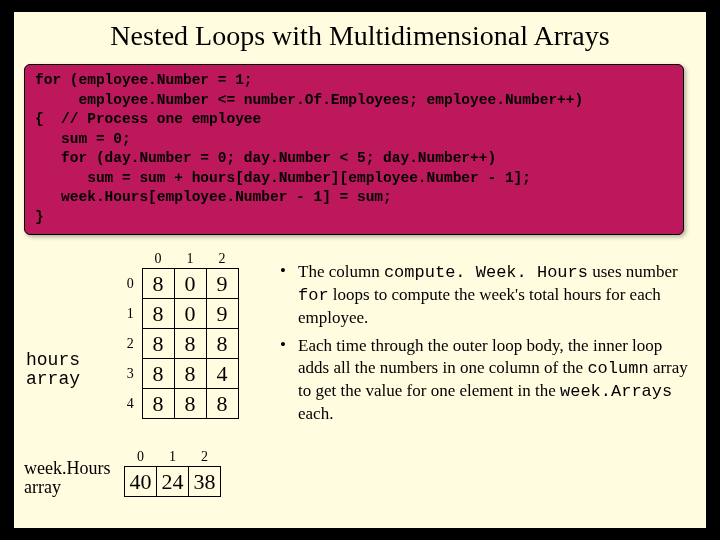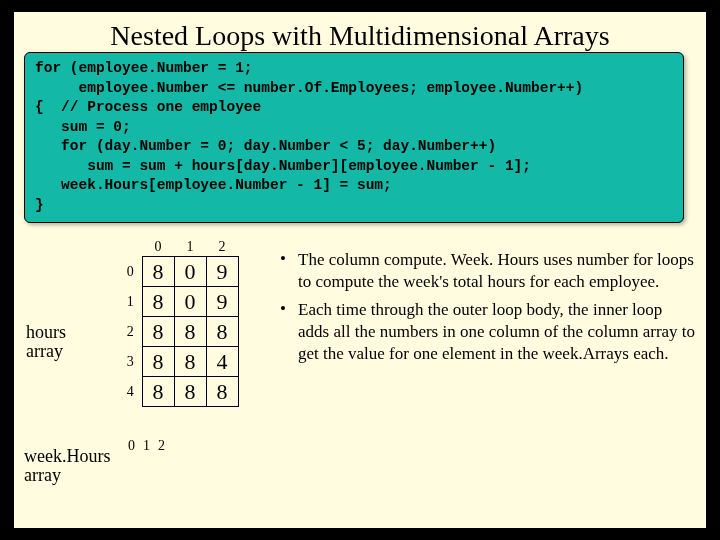--- a/index.html
+++ b/index.html
@@ -16,26 +16,26 @@
     top: 10px;
     left: 12px;
     width: 696px;
     height: 520px;
     background: #fffce0;
     border: 2px solid #000;
   }
   .title {
     text-align: center;
     font-size: 28px;
-    padding: 8px 0 0 0;
+    padding: 8px 0 12px 0;
     font-family: "Times New Roman", serif;
   }
   .codebox {
     margin: 0 22px 8px 10px;
-    background: #14b8a6;
+    background: #be185d;
     border: 1px solid #000;
     border-radius: 6px;
     box-shadow: 2px 2px 4px rgba(0,0,0,0.3);
     padding: 6px 10px 6px 10px;
     font-family: "Courier New", monospace;
     font-weight: bold;
     font-size: 14.5px;
     line-height: 1.35;
     white-space: pre;
   }
@@ -59,31 +59,31 @@
     margin-bottom: 6px;
   }
   .bullet .dot {
     width: 18px;
     flex-shrink: 0;
   }
   .bullet .txt {
     flex: 1;
     line-height: 1.3;
   }
-  .mono { font-family: Liberation Serif, serif; }
+  .mono { font-family: Liberation Mono, monospace; }
   .tablewrap {
     position: relative;
     margin-top: 8px;
   }
   .arrlabel {
     position: absolute;
     font-size: 18px;
     line-height: 1.1;
   }
-  .l1 { top: 84px; left: 2px; width: 60px; }
+  .l1 { top: 100px; left: 2px; width: 60px; font-family: Liberation Mono, monospace; }
   .l2 { top: 208px; left: 0px; width: 100px; }
   table.arr {
     border-collapse: collapse;
     position: absolute;
   }
   table.arr td, table.arr th {
     text-align: center;
     font-family: "Times New Roman", serif;
   }
   table.arr th {
@@ -173,20 +173,25 @@
           </table>
 
         <div class="arrlabel l2">week.Hours array</div>
 
         <table class="arr week-t">
           <tbody>
               <tr>
             <th>0</th>
             <th>1</th>
             <th>2</th>
+          </tr>
+          <tr>
+            <td class="cell">40</td>
+            <td class="cell">24</td>
+            <td class="cell">38</td>
           </tr>
         </tbody>
           </table>
 
       </div>
     </div>
 
     <div class="right">
       <div class="bullet">
         <div class="dot">•</div>

